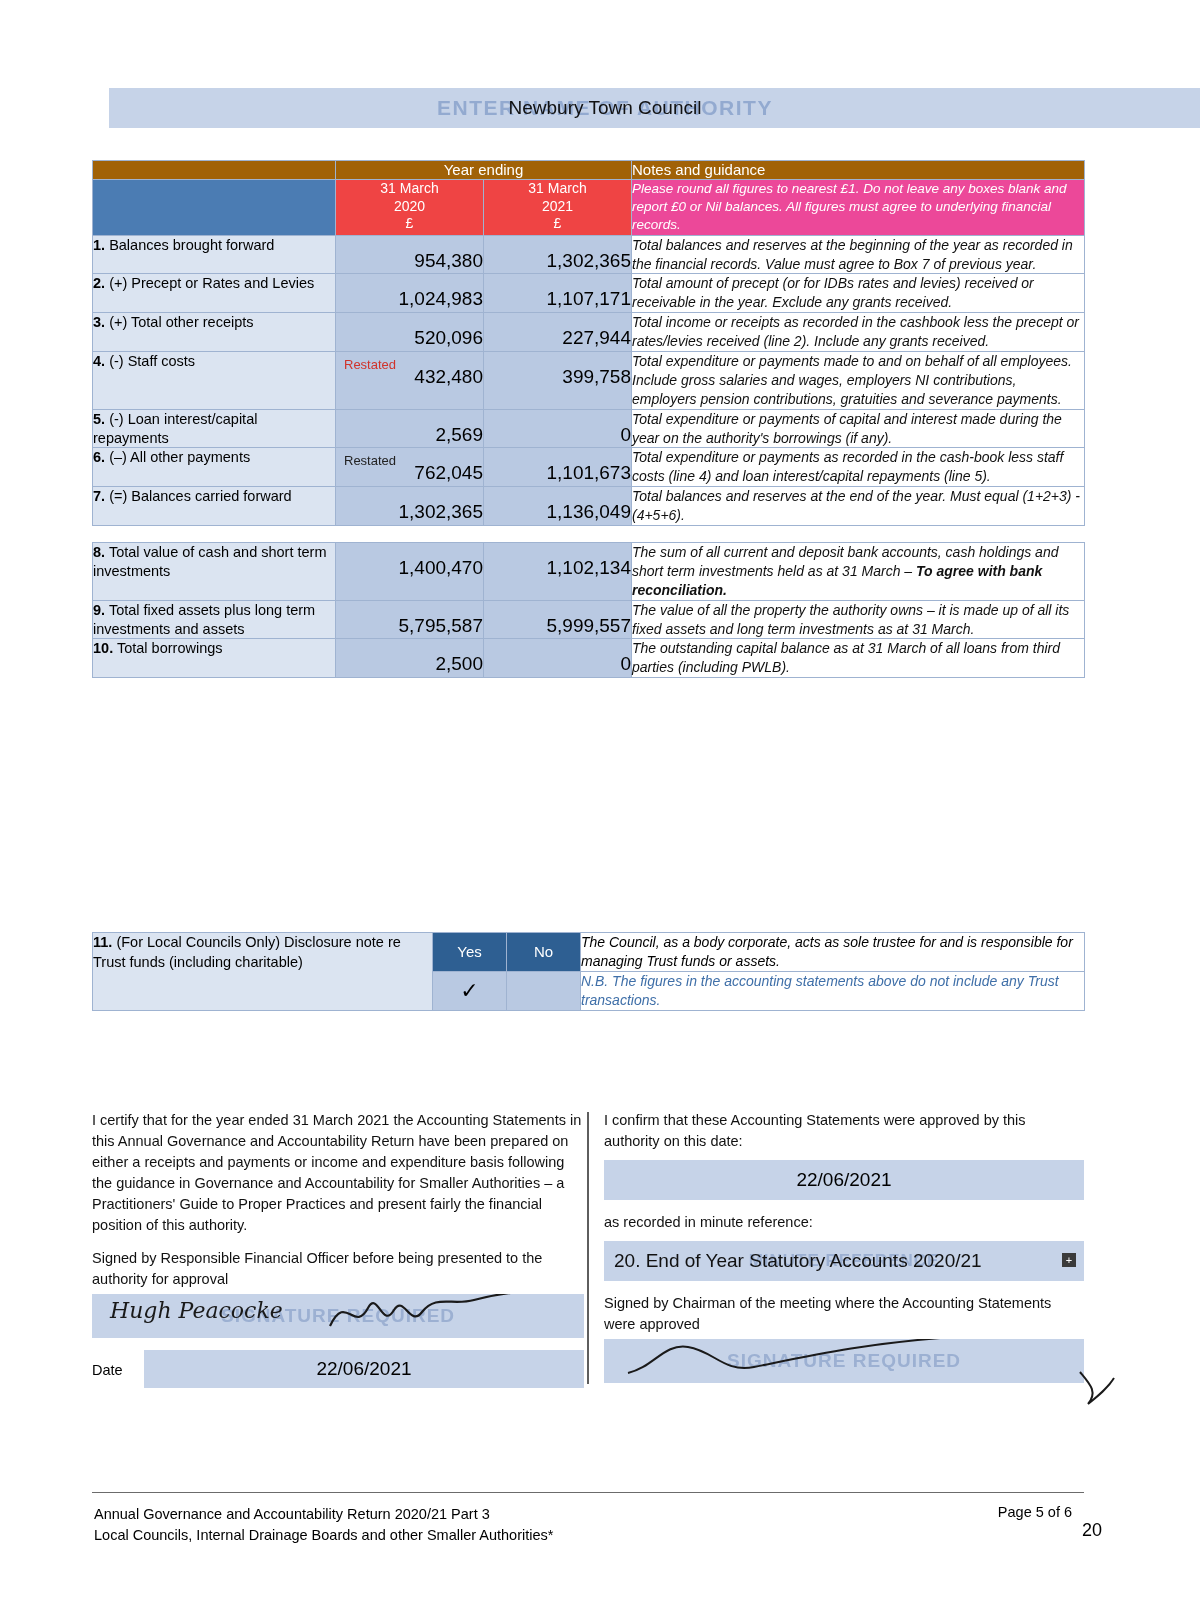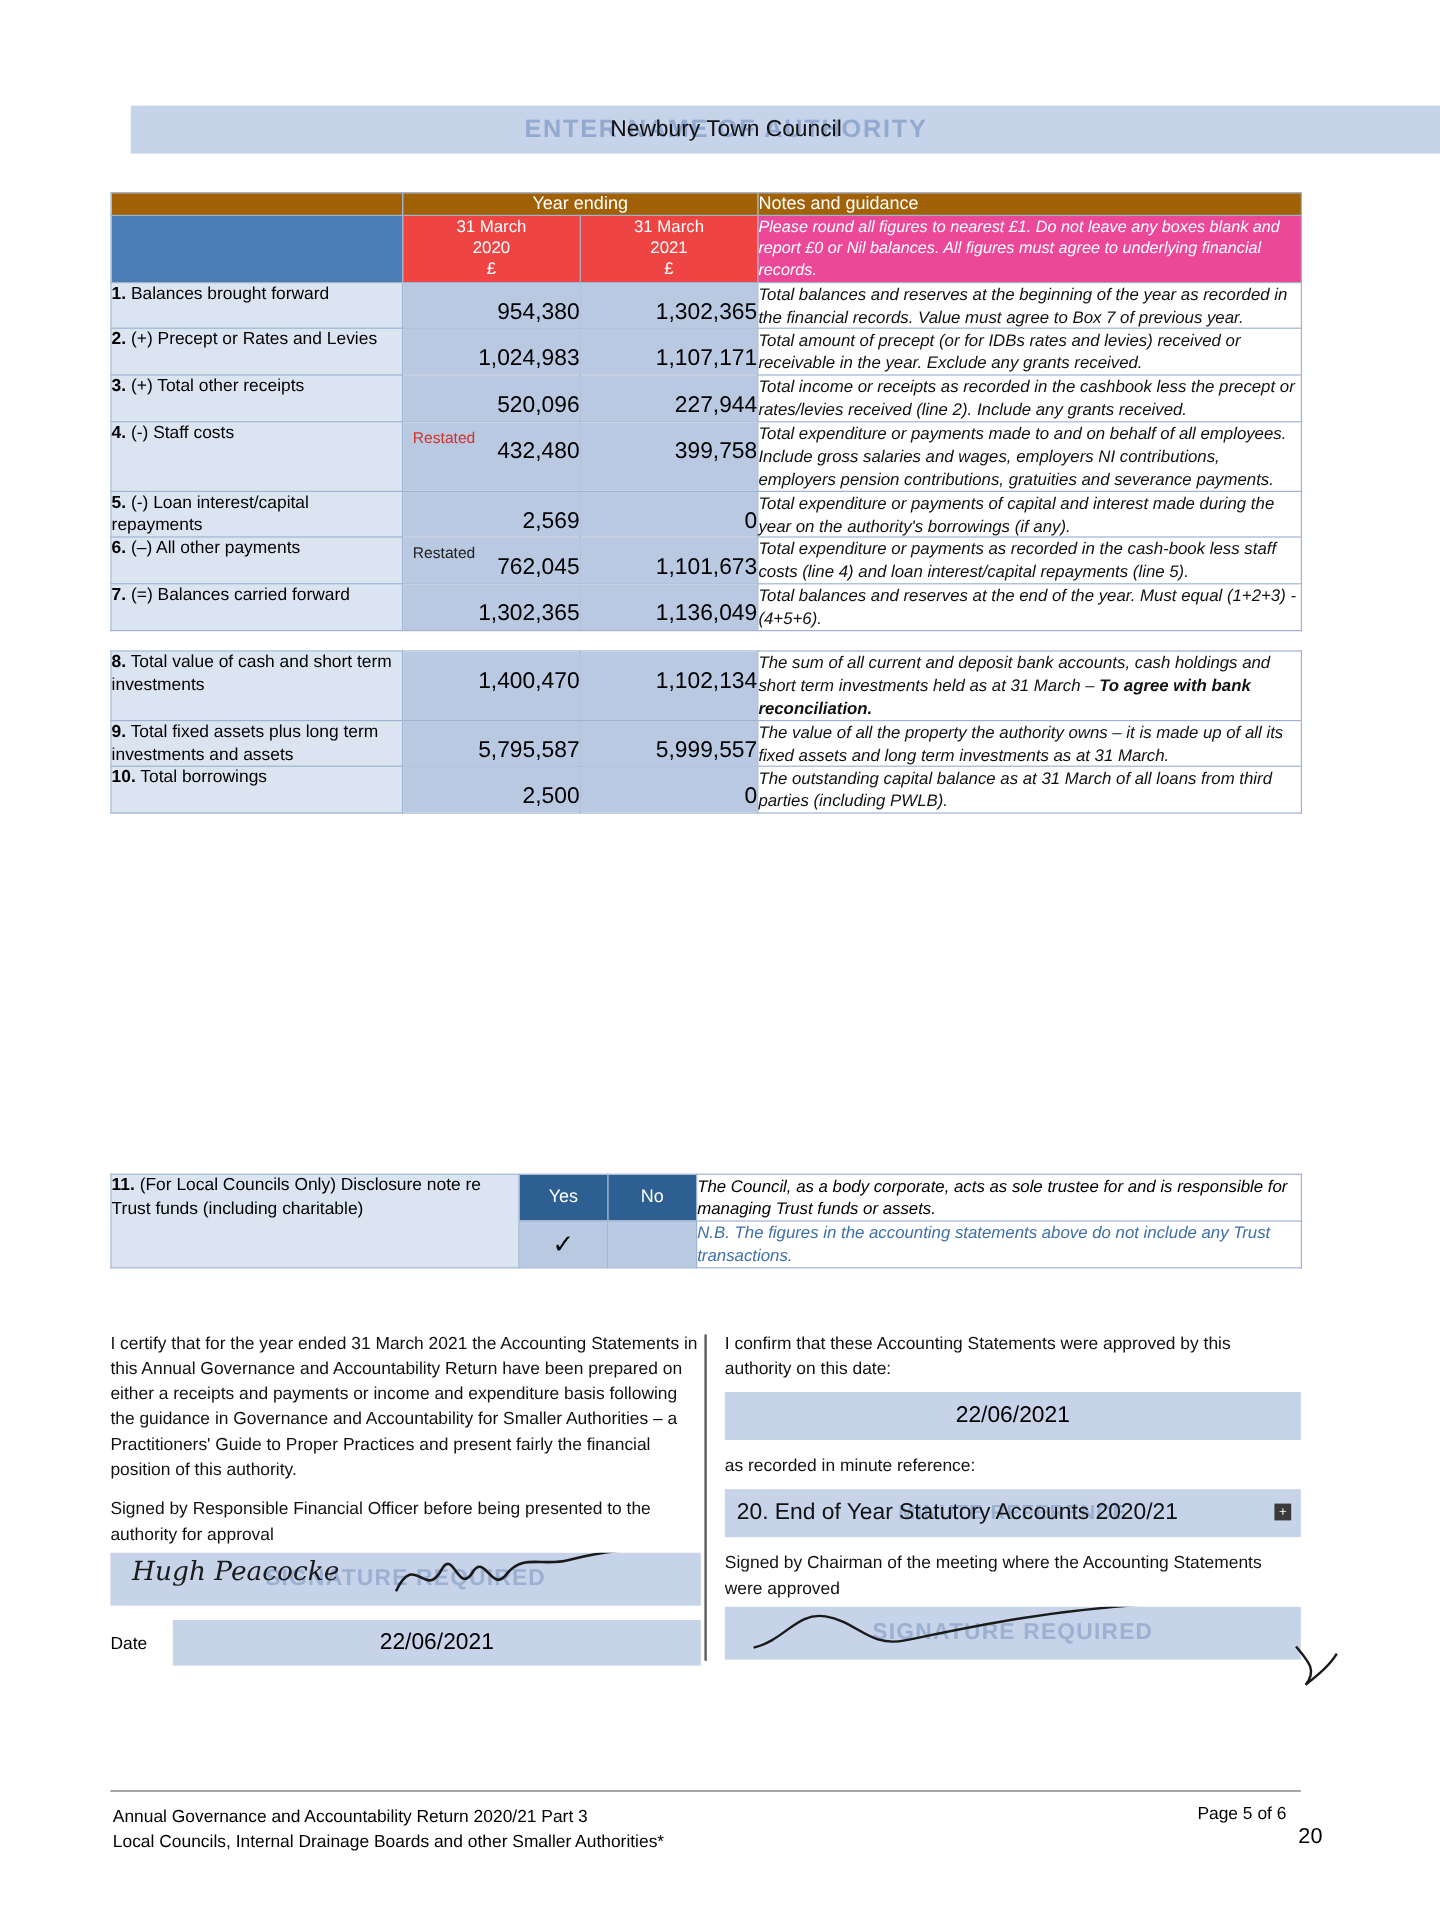--- a/index.html
+++ b/index.html
@@ -159,21 +159,21 @@
   .spacer-row td {
     border: none;
     height: 16px;
     background: #ffffff;
   }
 
   
   .trust {
     position: absolute;
     left: 92px;
-    top: 978px;
+    top: 932px;
     width: 992px;
     border-collapse: collapse;
     table-layout: fixed;
   }
   .trust td {
     border: 1px solid #9fb3d1;
     padding: 0;
   }
   .trust-label {
     background: #dbe4f1;

